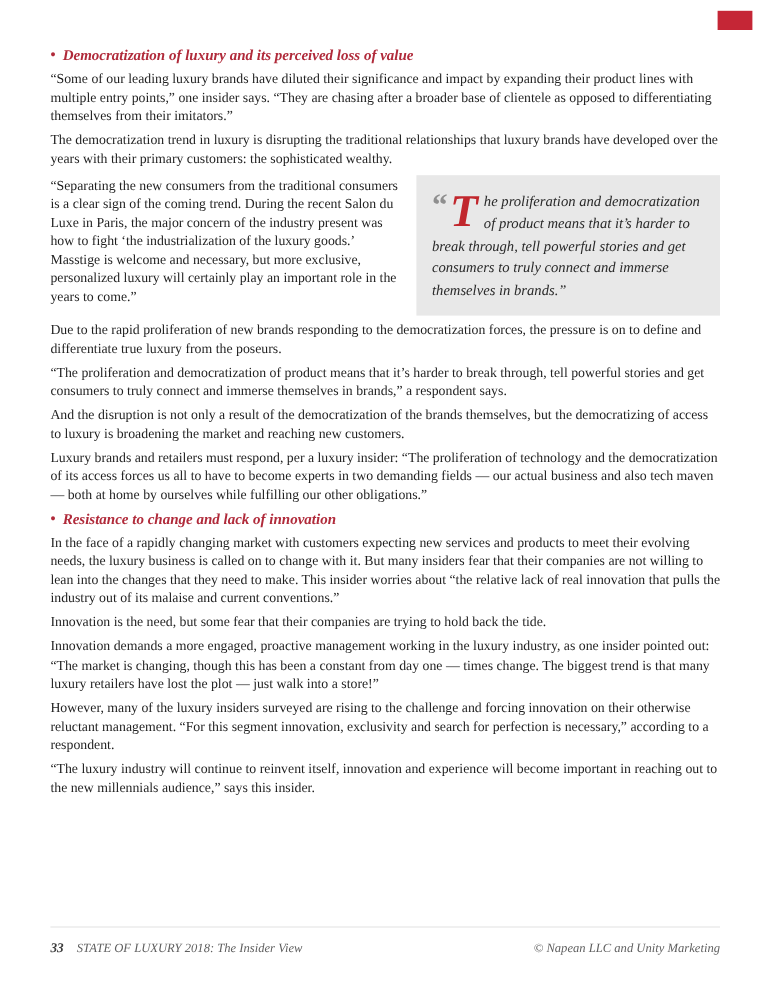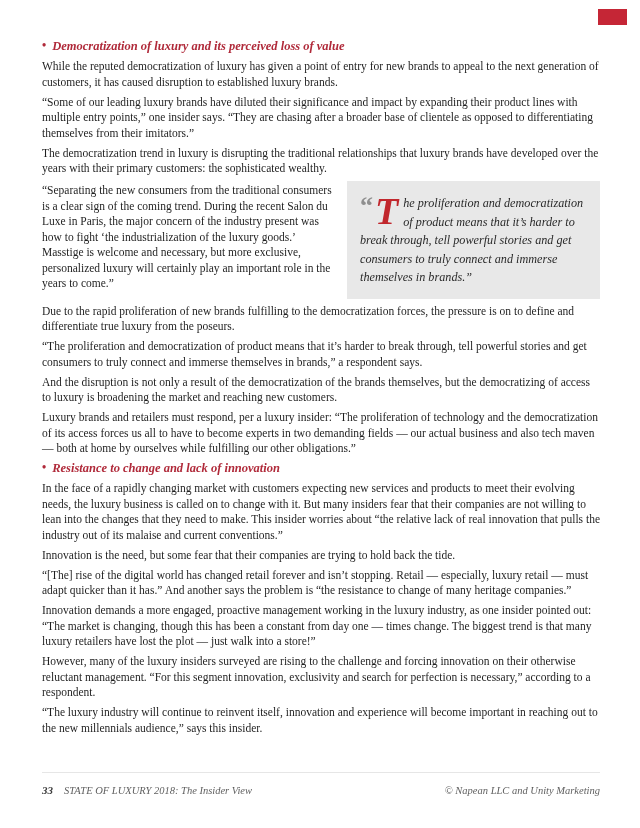--- a/index.html
+++ b/index.html
@@ -95,41 +95,39 @@
 </head>
 <body>
 
 <div class="page">
   <div class="corner-tab"></div>
 
   <div class="content">
 
     <h2 class="sec"><span class="bullet">•</span><span>Democratization of luxury and its perceived loss of value</span></h2>
 
-    <p class="body">While the reputed democratization of luxury has given a point of entry for new brands to appeal to the next generation of customers, it has caused disruption to established luxury brands.</p>
     <p class="body">“Some of our leading luxury brands have diluted their significance and impact by expanding their product lines with multiple entry points,” one insider says. “They are chasing after a broader base of clientele as opposed to differentiating themselves from their imitators.”</p>
     <p class="body">The democratization trend in luxury is disrupting the traditional relationships that luxury brands have developed over the years with their primary customers: the sophisticated wealthy.</p>
 
     <div class="row">
       <p class="body left-col">“Separating the new consumers from the traditional consumers is a clear sign of the coming trend. During the recent Salon du Luxe in Paris, the major concern of the industry present was how to fight ‘the industrialization of the luxury goods.’ Masstige is welcome and necessary, but more exclusive, personalized luxury will certainly play an important role in the years to come.”</p>
       <div class="quote-box">
         <span class="qmark">“</span><span class="dropcap">T</span><span>he proliferation and democratization of product means that it’s harder to break through, tell powerful stories and get consumers to truly connect and immerse themselves in brands.”</span>
       </div>
     </div>
 
-    <p class="body">Due to the rapid proliferation of new brands fulfilling to the democratization forces, the pressure is on to define and differentiate true luxury from the poseurs.</p>
+    <p class="body">Due to the rapid proliferation of new brands responding to the democratization forces, the pressure is on to define and differentiate true luxury from the poseurs.</p>
     <p class="body">“The proliferation and democratization of product means that it’s harder to break through, tell powerful stories and get consumers to truly connect and immerse themselves in brands,” a respondent says.</p>
     <p class="body">And the disruption is not only a result of the democratization of the brands themselves, but the democratizing of access to luxury is broadening the market and reaching new customers.</p>
     <p class="body">Luxury brands and retailers must respond, per a luxury insider: “The proliferation of technology and the democratization of its access forces us all to have to become experts in two demanding fields — our actual business and also tech maven — both at home by ourselves while fulfilling our other obligations.”</p>
 
     <h2 class="sec"><span class="bullet">•</span><span>Resistance to change and lack of innovation</span></h2>
 
     <p class="body">In the face of a rapidly changing market with customers expecting new services and products to meet their evolving needs, the luxury business is called on to change with it. But many insiders fear that their companies are not willing to lean into the changes that they need to make. This insider worries about “the relative lack of real innovation that pulls the industry out of its malaise and current conventions.”</p>
     <p class="body">Innovation is the need, but some fear that their companies are trying to hold back the tide.</p>
-    <p class="body">“[The] rise of the digital world has changed retail forever and isn’t stopping. Retail — especially, luxury retail — must adapt quicker than it has.” And another says the problem is “the resistance to change of many heritage companies.”</p>
     <p class="body">Innovation demands a more engaged, proactive management working in the luxury industry, as one insider pointed out: “The market is changing, though this has been a constant from day one — times change. The biggest trend is that many luxury retailers have lost the plot — just walk into a store!”</p>
     <p class="body">However, many of the luxury insiders surveyed are rising to the challenge and forcing innovation on their otherwise reluctant management. “For this segment innovation, exclusivity and search for perfection is necessary,” according to a respondent.</p>
     <p class="body">“The luxury industry will continue to reinvent itself, innovation and experience will become important in reaching out to the new millennials audience,” says this insider.</p>
 
   </div>
 
   <div class="footer">
     <div>
       <span class="pagenum">33</span><span>STATE OF LUXURY 2018: The Insider View</span>
     </div>

